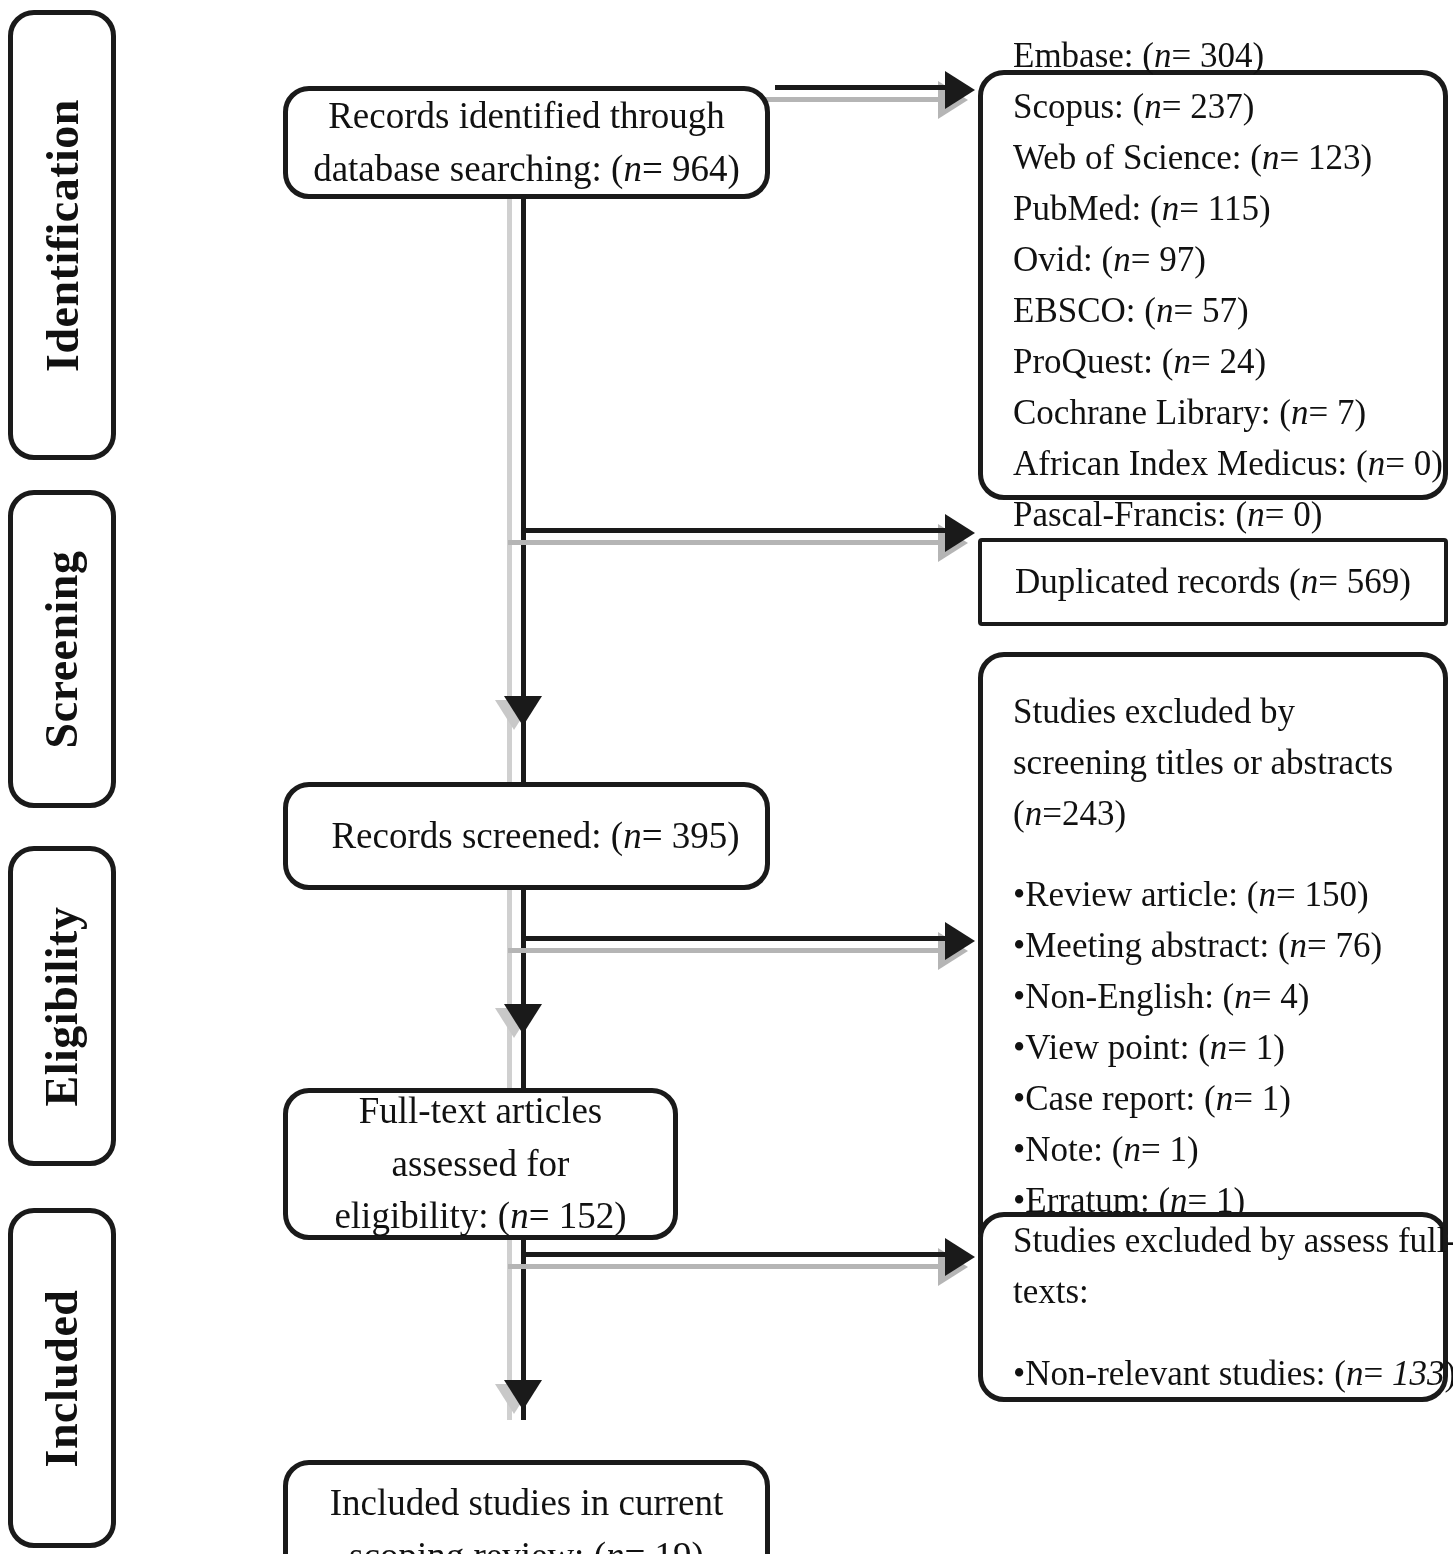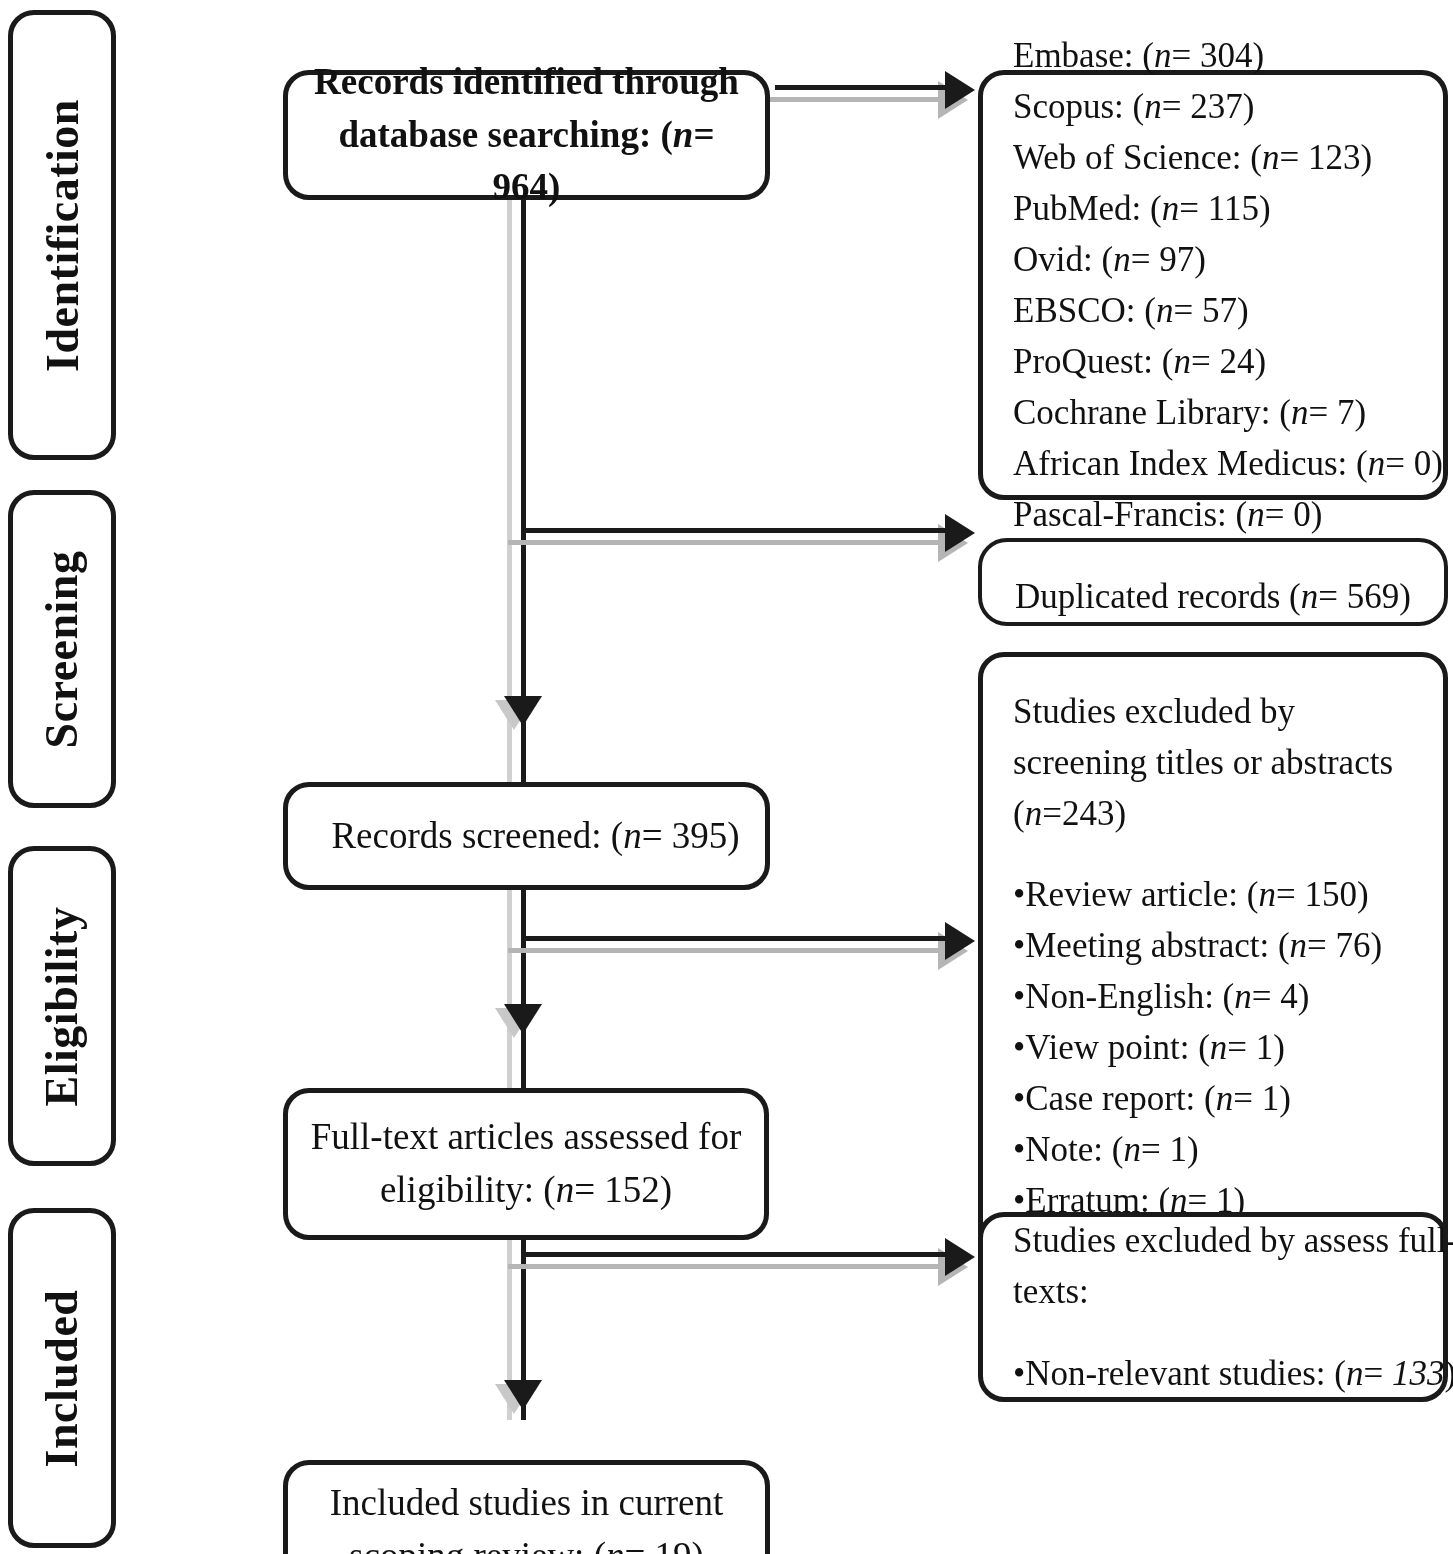--- a/index.html
+++ b/index.html
@@ -24,21 +24,21 @@
     position: absolute;
     box-sizing: border-box;
     background: #ffffff;
     border: 5px solid #1a1a1a;
     border-radius: 26px;
     display: flex;
     align-items: center;
     justify-content: center;
     margin-top: 48px;
   }
-  .box.soft { border-width: 4px; border-radius: 29px; align-items: flex-end; }
+  .box.soft { border-width: 4px; border-radius: 4px; }
 
   
   .stage-box {
     position: absolute;
     box-sizing: border-box;
     background: #ffffff;
     border: 5px solid #1a1a1a;
     border-radius: 26px;
     display: flex;
     align-items: center;
@@ -182,34 +182,34 @@
   <div class="hline-shadow" style="left:508px; top:948px; width:450px;"></div>
   <div class="arrow-right-shadow" style="left:938px; top:932px;"></div>
   <div class="hline" style="left:521px; top:936px; width:438px;"></div>
   <div class="arrow-right" style="left:945px; top:922px;"></div>
 
   <div class="hline-shadow" style="left:508px; top:1264px; width:450px;"></div>
   <div class="arrow-right-shadow" style="left:938px; top:1248px;"></div>
   <div class="hline" style="left:521px; top:1252px; width:438px;"></div>
   <div class="arrow-right" style="left:945px; top:1238px;"></div>
 
-  <div class="box" style="left:283px; top:22px; width:487px; height:130px;font-weight:bold;">
+  <div class="box" style="left:283px; top:38px; width:487px; height:113px;">
     <div class="flow-text">
       <div><span>Records identified through</span></div>
       <div><span>database searching: (</span><em class="nvar">n</em><span>= 964)</span></div>
     </div>
   </div>
 
   <div class="box" style="left:283px; top:734px; width:487px; height:108px;padding-left:18px;">
     <div class="flow-text">
       <div><span>Records screened: (</span><em class="nvar">n</em><span>= 395)</span></div>
     </div>
   </div>
 
-  <div class="box" style="left:283px; top:1040px; width:486px; height:152px;">
+  <div class="box" style="left:283px; top:1040px; width:395px; height:152px;">
     <div class="flow-text">
       <div><span>Full-text articles assessed for</span></div>
       <div><span>eligibility: (</span><em class="nvar">n</em><span>= 152)</span></div>
     </div>
   </div>
 
   <div class="box" style="left:283px; top:1412px; width:487px; height:140px;">
     <div class="flow-text">
       <div><span>Included studies in current</span></div>
       <div><span>scoping review: (</span><em class="nvar">n</em><span>= 19)</span></div>

